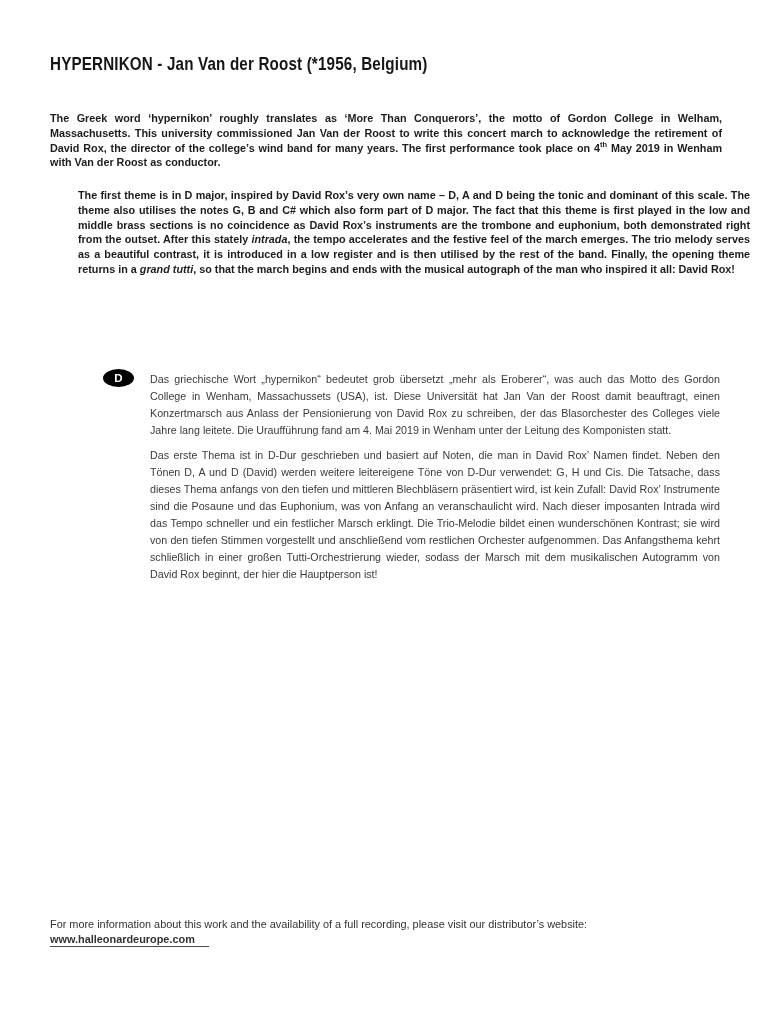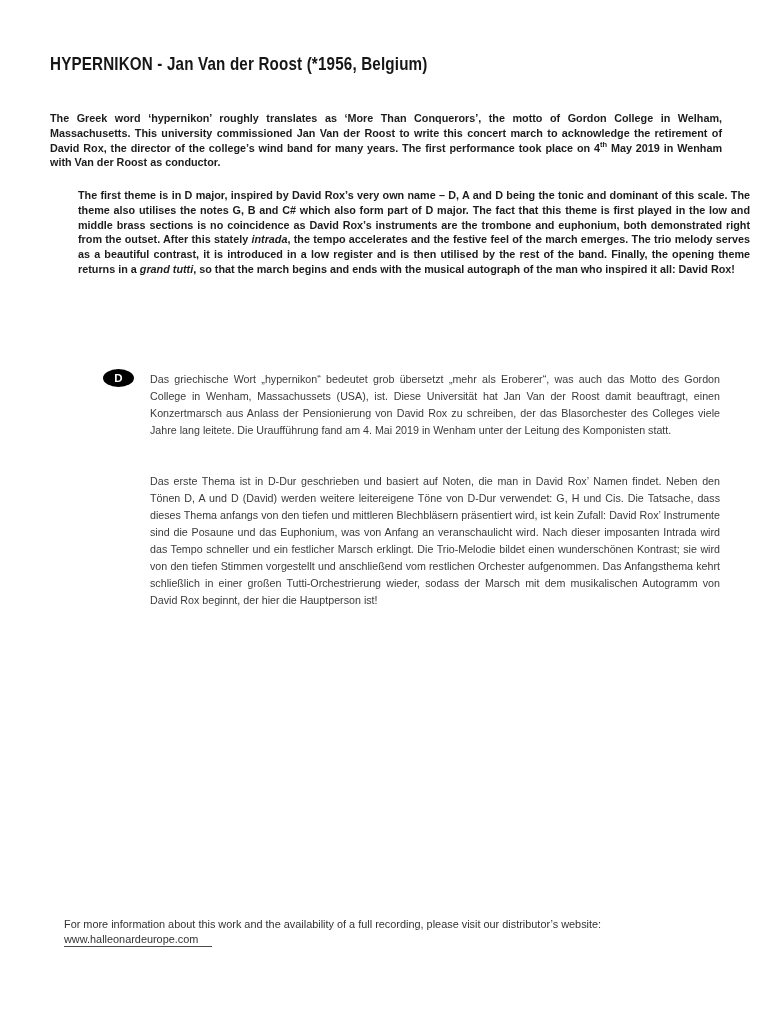--- a/index.html
+++ b/index.html
@@ -68,40 +68,41 @@
     left: 150px;
     width: 570px;
     margin: 0;
     font-size: 10.7px;
     line-height: 17px;
     font-weight: normal;
     color: #3a3a3a;
     text-align: justify;
   }
   #de-para-1 { top: 371px; }
-  #de-para-2 { top: 473px; }
+  #de-para-2 { top: 447px; }
 
   .footer {
     position: absolute;
-    left: 64px;
+    left: 50px;
     top: 917px;
     width: 673px;
     font-size: 10.9px;
     line-height: 15.2px;
     color: #333333;
   }
   .footer .en-note { margin: 0 0 1px 0; }
   .footer .de-note {
     margin: 0;
     text-align: justify;
   }
   .footer a {
     color: inherit;
     text-decoration: none;
     cursor: pointer;
+    font-weight: bold;
   }
   a.link-standalone {
     display: inline-block;
     border-bottom: 1px solid #4a4a4a;
     padding-right: 14px;
     line-height: 14px;
   }
   a.link-inline {
     text-decoration: underline;
     text-decoration-thickness: 1px;

